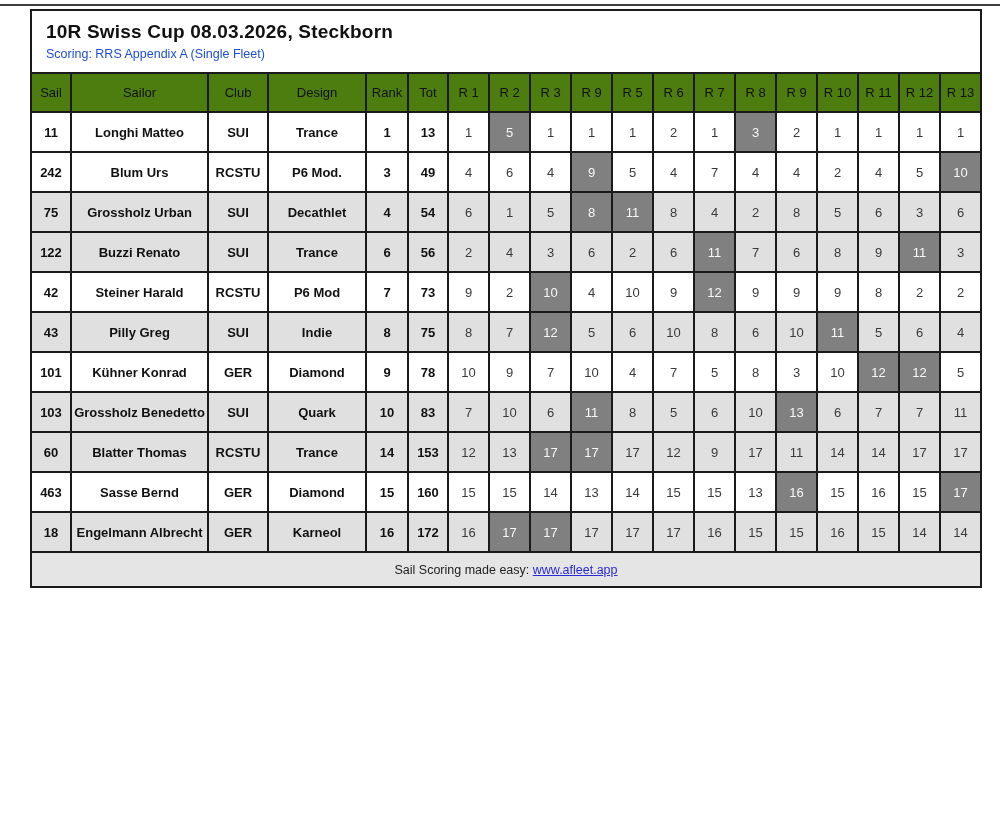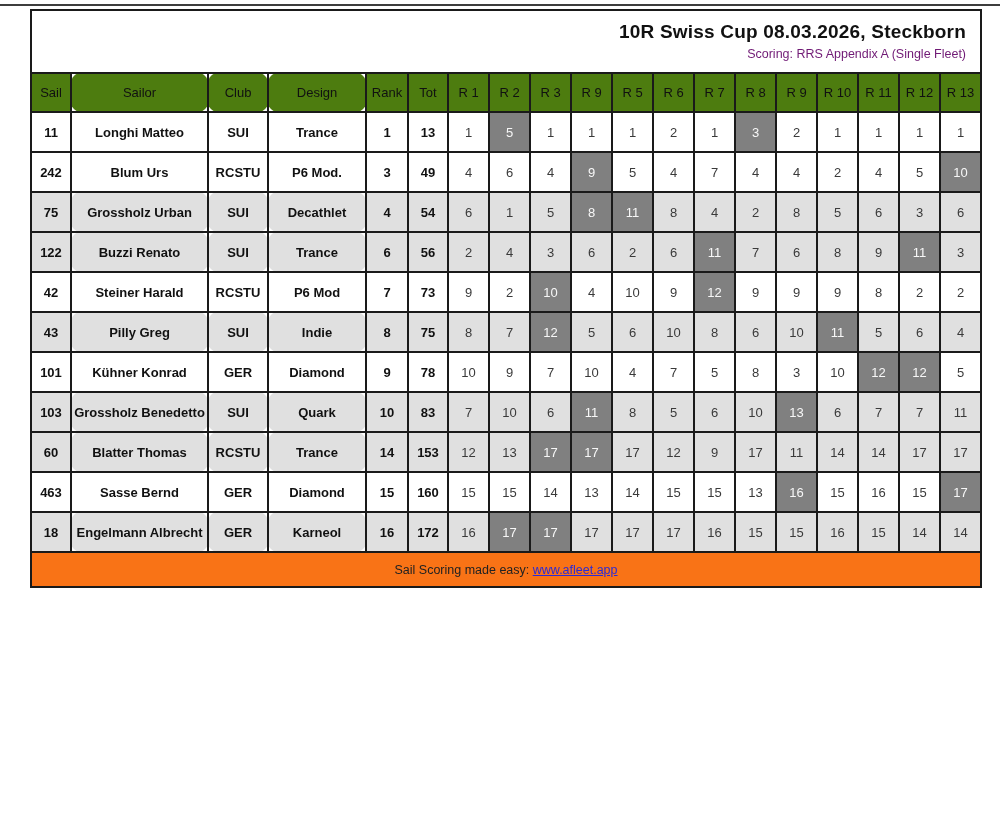--- a/index.html
+++ b/index.html
@@ -20,32 +20,32 @@
   table.results{
     position:absolute;left:30px;top:9px;width:948px;
     border-collapse:collapse;table-layout:fixed;background:#fff;
   }
   table.results td,table.results th{
     border:2px solid var(--border);
     font-size:13px;overflow:hidden;white-space:nowrap;
     text-align:center;vertical-align:middle;padding:0;
   }
   tr.title-row td{
-    text-align:right;padding:10px 14px 11px 14px;background:#fff;
+    text-align:left;padding:10px 14px 11px 14px;background:#fff;
   }
   .title{font-size:19px;font-weight:bold;color:var(--ink);letter-spacing:.2px;}
-  .subtitle{font-size:12.5px;color:#701a75;margin-top:4px;}
+  .subtitle{font-size:12.5px;color:#1d4ed8;margin-top:4px;}
   tr.head-row th{height:37px;font-weight:normal;color:var(--ink);background:#4d7c0f;}
   tbody td{height:38px;}
   td.b,th.b{font-weight:bold;color:var(--ink);}
-  td.al,th.al{text-align:left;padding-left:10px;border-radius:10px;}
+  td.al,th.al{text-align:left;padding-left:10px;}
   td.score{font-weight:normal;color:var(--score-text);}
   td.discard{background:var(--discard-bg) !important;color:var(--discard-text);}
   tbody tr.alt td{background:var(--alt-bg);}
-  tr.footer-row td{height:33px;font-size:12.5px;font-weight:normal;color:#222;background:#f97316;}
+  tr.footer-row td{height:33px;font-size:12.5px;font-weight:normal;color:#222;background:#e5e5e5;}
   tr.footer-row a{color:var(--link);text-decoration:underline;cursor:pointer;}
 </style>
 </head>
 <body>
 
 <div class="top-line"></div>
 
 <table class="results">
   <colgroup id="cols">
       <col style="width: 40px;">

